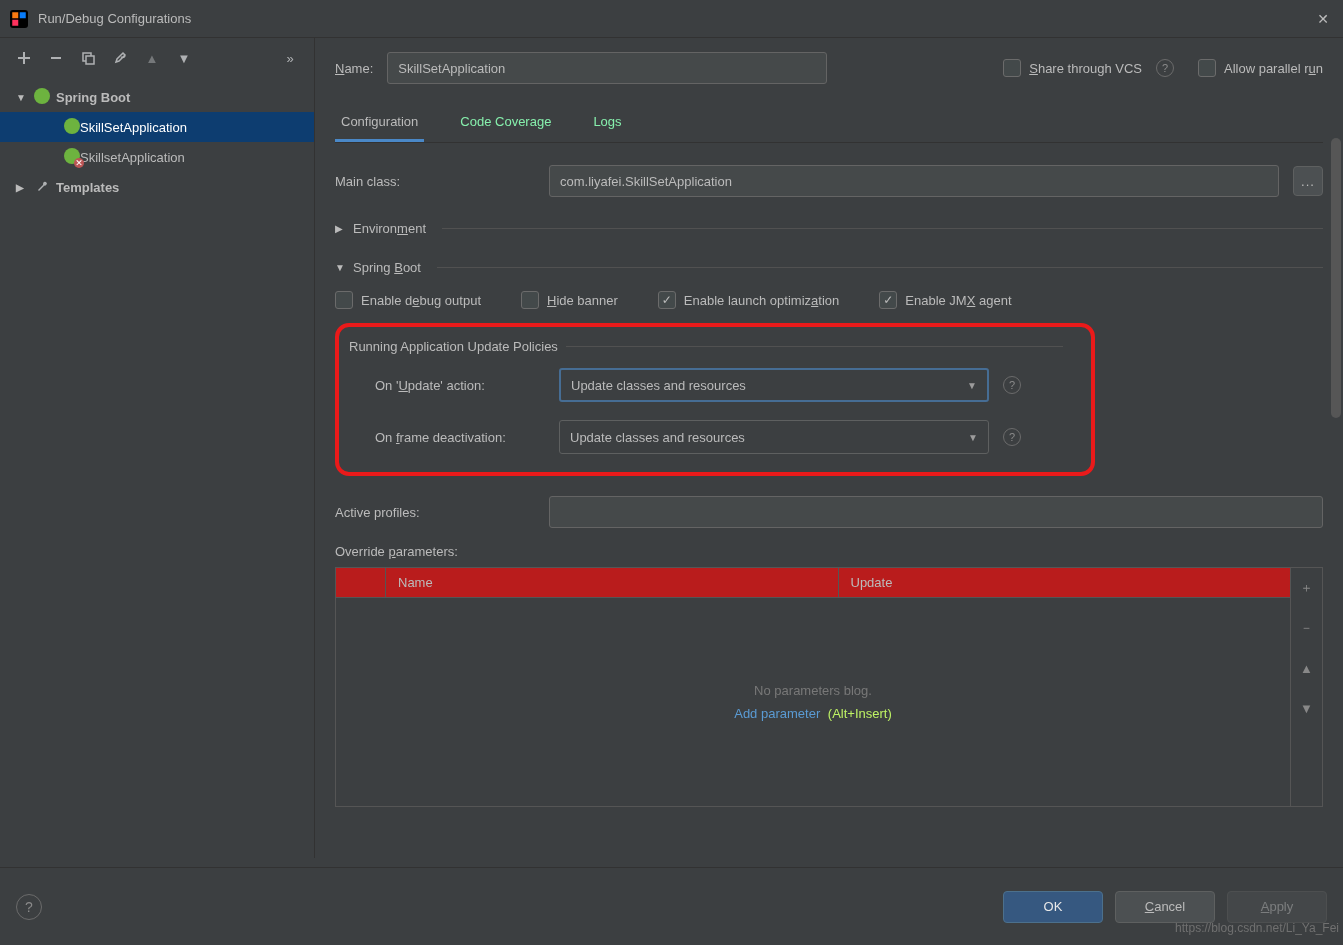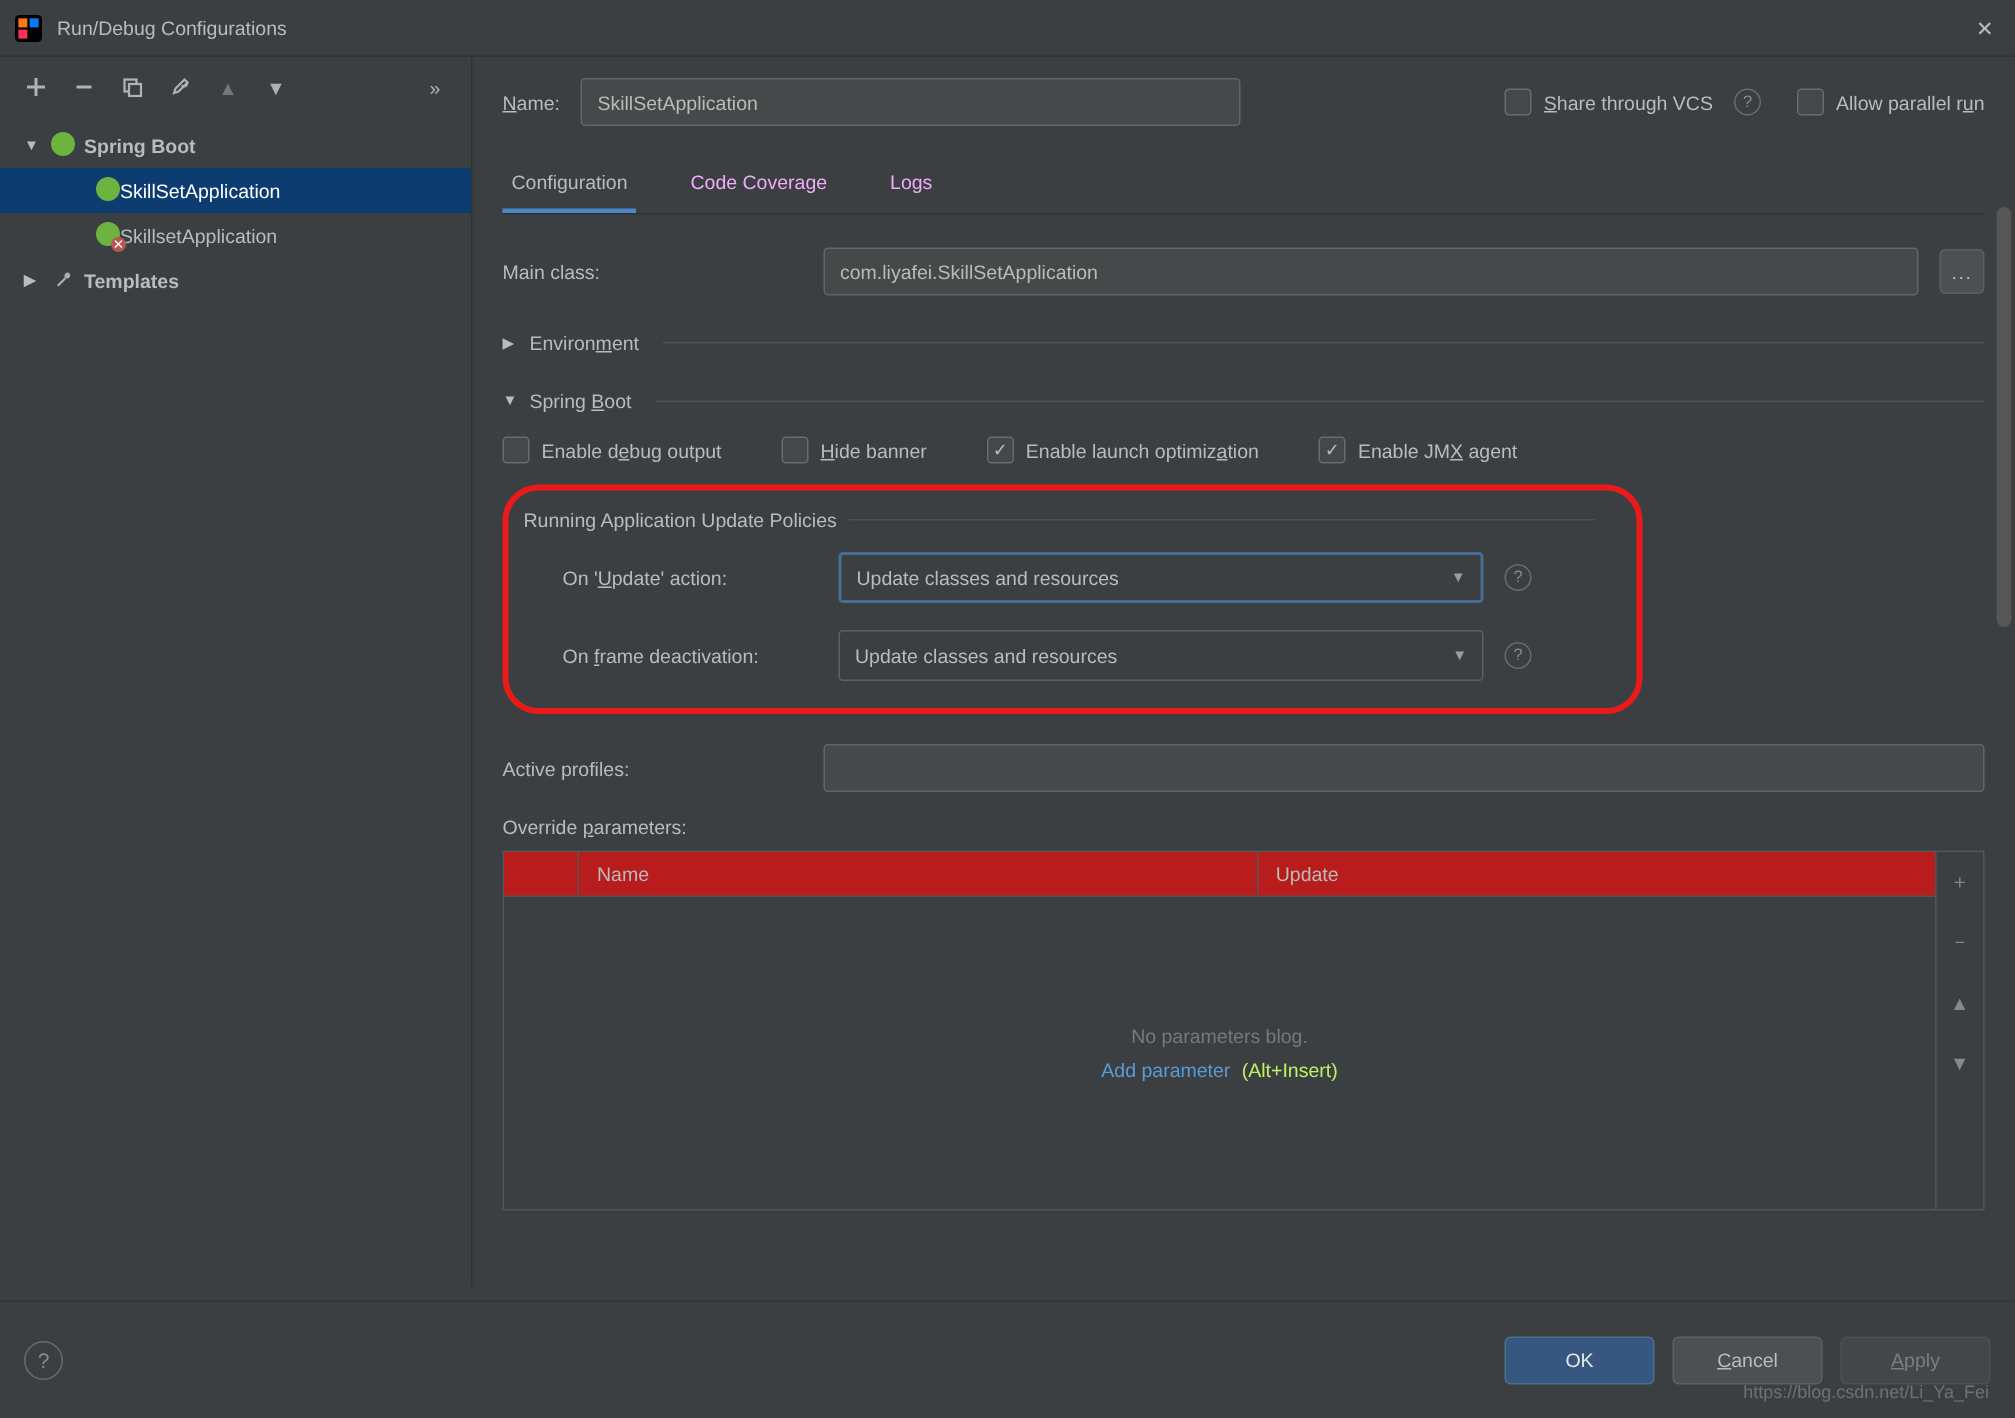--- a/index.html
+++ b/index.html
@@ -131,21 +131,21 @@
   }
   .tabs {
     display: flex;
     gap: 30px;
     border-bottom: 1px solid #323232;
     margin-top: 6px;
   }
   .tab {
     padding: 10px 6px;
     cursor: pointer;
-    color: #f0abfc;
+    color: #86efac;
   }
   .tab.active {
     border-bottom: 3px solid #4a88c7;
     color: #bbbbbb;
   }
   .form-row {
     display: flex;
     align-items: center;
     margin-top: 22px;
     gap: 14px;
@@ -173,21 +173,21 @@
   }
   .section-header .tri { font-size: 10px; width: 12px; }
   .section-line {
     flex: 1;
     height: 1px;
     background: #515151;
     margin-left: 10px;
   }
   .highlight-box {
     border: 4px solid #ea1a1a;
-    border-radius: 24px;
+    border-radius: 14px;
     padding: 12px 28px 18px 10px;
     margin-top: 14px;
     width: 760px;
   }
   .sub-title {
     color: #bbbbbb;
     margin-bottom: 14px;
     display: flex;
     align-items: center;
     gap: 8px;
@@ -281,21 +281,21 @@
     position: absolute;
     right: 2px;
     top: 100px;
     width: 10px;
     height: 280px;
     background: #565656;
     border-radius: 5px;
   }
   .watermark {
     position: absolute;
-    right: 17px;
+    right: 4px;
     bottom: 10px;
     font-size: 12px;
     color: #707070;
   }
   .spring-icon {
     display:inline-block; width:16px; height:16px;
     background:#6db33f; border-radius:50%;
     position:relative;
   }
   .spring-icon.err::after{

